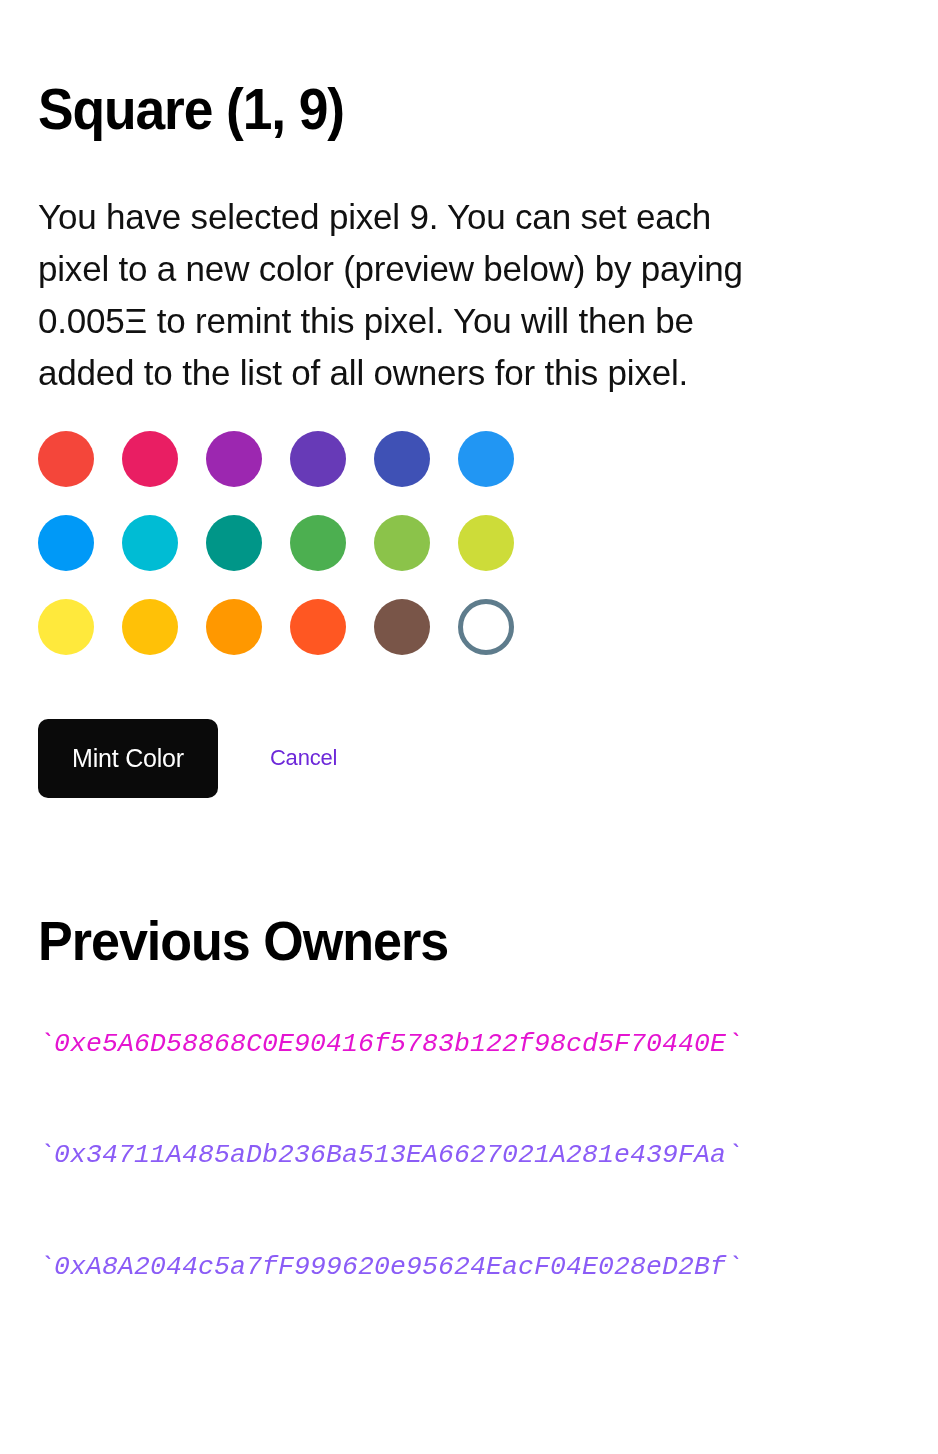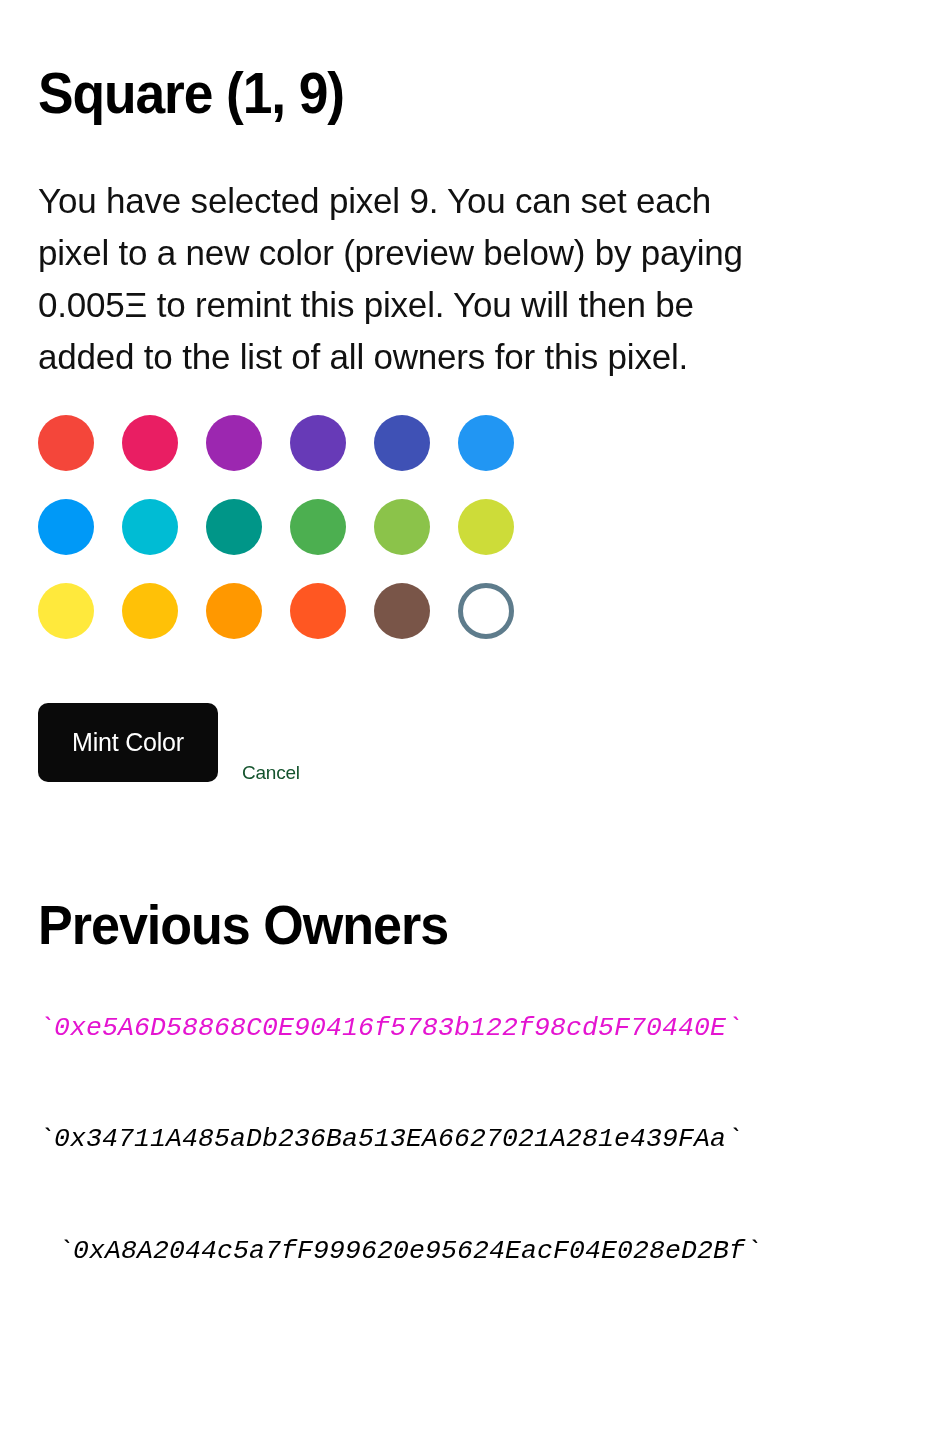--- a/index.html
+++ b/index.html
@@ -12,21 +12,21 @@
     width: 938px;
     height: 1454px;
     font-family: "Liberation Sans", sans-serif;
     color: #000000;
     overflow: hidden;
   }
   .page {
     position: relative;
     width: 799px;
     height: 1454px;
-    padding: 0 38px;
+    padding: 16px 38px;
   }
 
   
   .page-title {
     font-family: "Liberation Sans", sans-serif;
     font-weight: 700;
     font-size: 58px;
     line-height: 1.08;
     letter-spacing: -1.2px;
     margin: 0;
@@ -67,41 +67,41 @@
   }
   .swatch.ring {
     background: #ffffff;
     border: 5px solid #5e7c8c;
   }
 
   
   .actions {
     margin-top: 36px;
     display: flex;
-    align-items: flex-end;
-    gap: 24px;
+    align-items: center;
+    gap: 52px;
   }
   .btn-primary {
     background: #0a0a0a;
     color: #ffffff;
     border: none;
     border-radius: 10px;
     font-family: "Liberation Sans", sans-serif;
     font-size: 25px;
     letter-spacing: -0.2px;
     padding: 27px 34px;
     cursor: pointer;
     line-height: 1;
   }
   .btn-text {
     background: transparent;
     border: none;
-    color: #14532d;
+    color: #6d28d9;
     font-family: "Liberation Sans", sans-serif;
-    font-size: 19px;
+    font-size: 22px;
     letter-spacing: -0.2px;
     cursor: pointer;
     padding: 0;
     line-height: 1;
   }
 
   
   .owners-title {
     font-family: "Liberation Sans", sans-serif;
     font-weight: 700;
@@ -163,17 +163,17 @@
 
   <div class="actions">
     <button class="btn-primary">Mint Color</button>
     <button class="btn-text">Cancel</button>
   </div>
 
   <h2 class="owners-title">Previous Owners</h2>
 
   <ul class="owners-list">
       <li class="owner-row" style="color: rgb(228, 20, 209);">`0xe5A6D58868C0E90416f5783b122f98cd5F70440E`</li>
-      <li class="owner-row" style="color: #000000;">`0x34711A485aDb236Ba513EA6627021A281e439FAa`</li>
-      <li class="owner-row" style="color: #000000; text-align: right;">`0xA8A2044c5a7fF999620e95624EacF04E028eD2Bf`</li>
+      <li class="owner-row" style="color: #8b5cf6;">`0x34711A485aDb236Ba513EA6627021A281e439FAa`</li>
+      <li class="owner-row" style="color: #8b5cf6;">`0xA8A2044c5a7fF999620e95624EacF04E028eD2Bf`</li>
     </ul>
 
 </div>
 
 </body></html>

